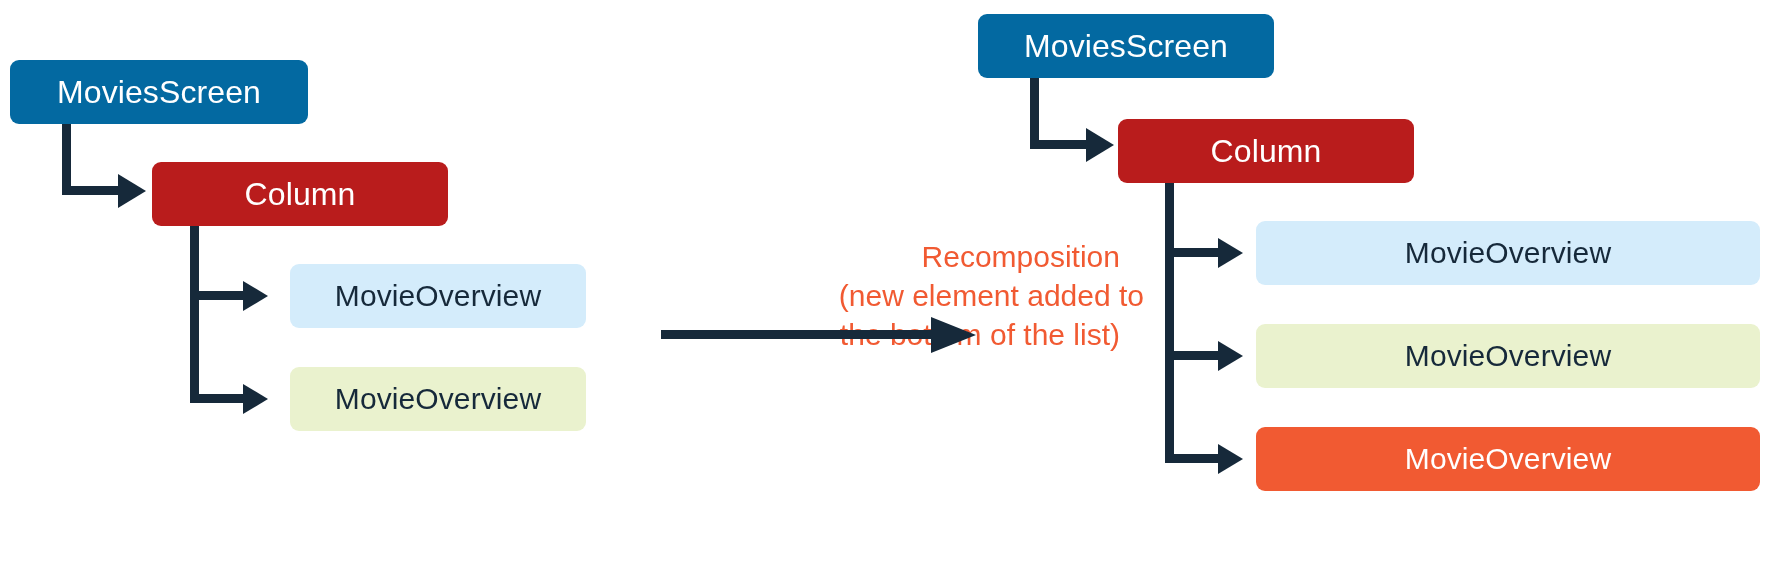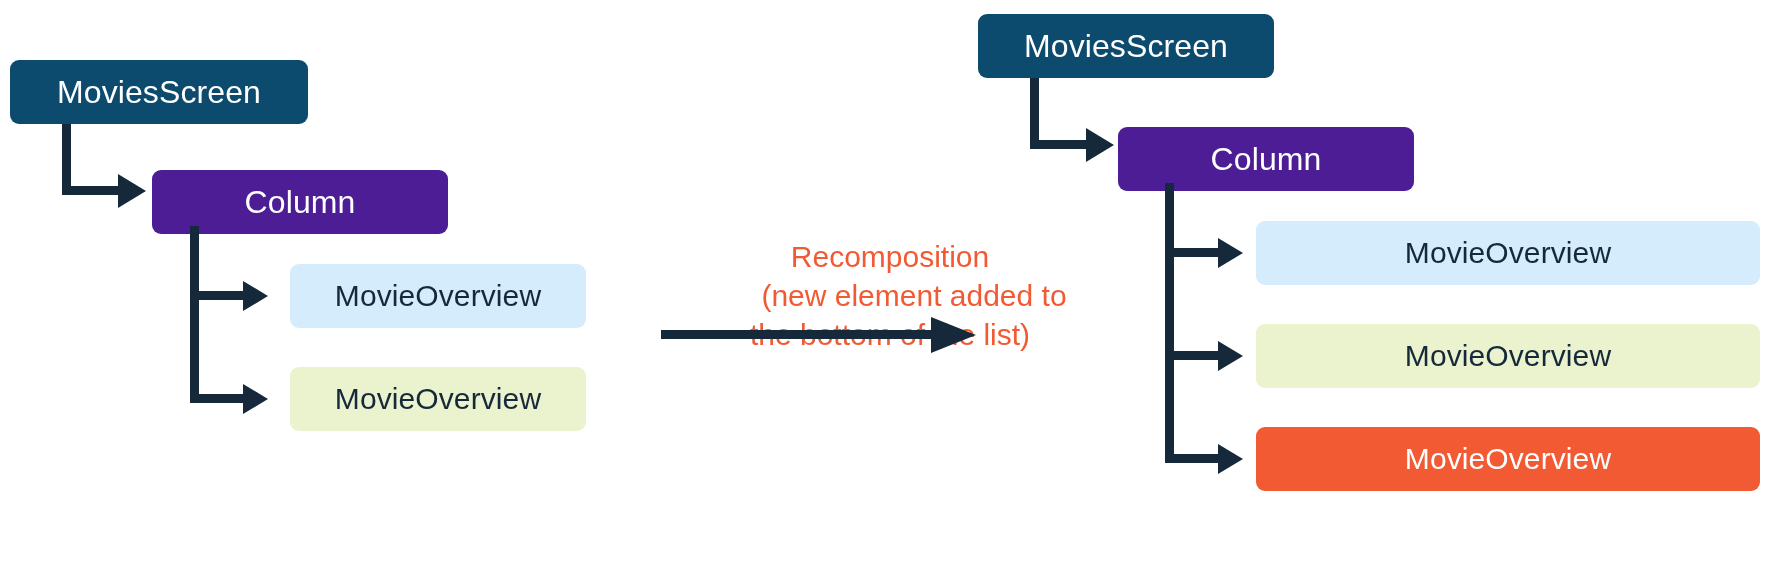--- a/index.html
+++ b/index.html
@@ -1,28 +1,28 @@
 <!DOCTYPE html>
 <html><head>
 <meta charset="utf-8">
 <style>
   html,body{margin:0;padding:0;background:#ffffff;}
   body{width:1779px;height:584px;font-family:"Liberation Sans",sans-serif;overflow:hidden;}
   #stage{position:relative;width:1779px;height:584px;background:#fff;}
   .node{position:absolute;border-radius:9px;display:flex;align-items:center;justify-content:center;box-sizing:border-box;white-space:nowrap;letter-spacing:.1px;}
   .node span{display:block;line-height:1;}
-  .n-green{background:#0c4a6e;color:#ffffff;}
-  .n-blue{background:#4c1d95;color:#ffffff;margin-top:8px;}
+  .n-green{background:#0369a1;color:#ffffff;}
+  .n-blue{background:#b91c1c;color:#ffffff;}
   .n-lightblue{background:#D4ECFB;color:#16293A;}
   .n-lime{background:#EAF2CE;color:#16293A;}
   .n-orange{background:#F15A32;color:#ffffff;}
   .conn{position:absolute;background:#16293A;}
   .arrowhead{position:absolute;width:0;height:0;border-top:17px solid transparent;border-bottom:17px solid transparent;border-left:28px solid #16293A;}
   .arrowhead.small{border-top-width:15px;border-bottom-width:15px;border-left-width:25px;}
-  .label{position:absolute;color:#F15A32;text-align:center;line-height:1.26;font-size:30px;white-space:pre-line;}
+  .label{position:absolute;color:#F15A32;text-align:right;line-height:1.26;font-size:30px;white-space:pre-line;}
 </style>
 </head>
 <body>
 
 <div id="stage">
 
   <div>
 
     <div class="node n-green" style="left:10px;top:60px;width:298px;height:64px;">
       <span style="font-size:32px;">MoviesScreen</span>

